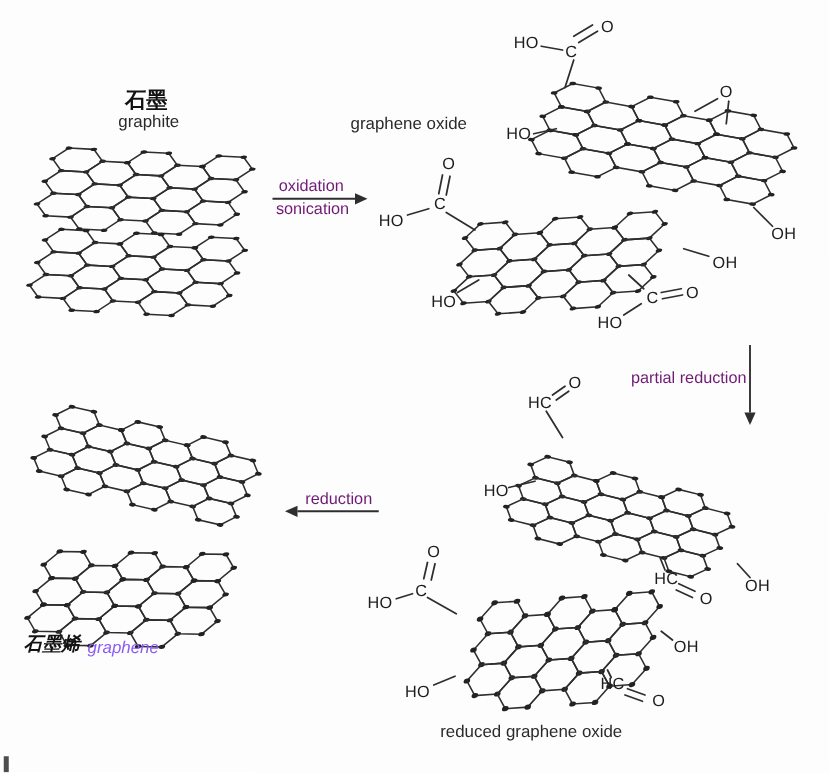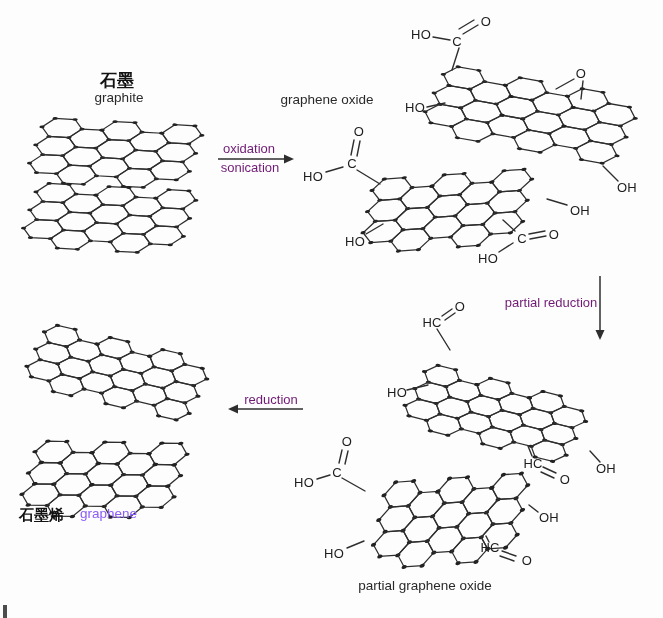--- a/index.html
+++ b/index.html
@@ -17,21 +17,21 @@
     font-weight:bold;font-size:17px;color:#121212;white-space:nowrap;
   }
   .cap-en{
     position:absolute;transform:translate(-50%,-50%);
     font-size:13.5px;color:#2a2a2a;white-space:nowrap;
   }
   .arrow-label{
     position:absolute;transform:translate(-50%,-50%);
     font-size:13px;color:#701a75;white-space:nowrap;
   }
-  .cap-row{position:absolute;display:flex;gap:16px;align-items:flex-start;}
+  .cap-row{position:absolute;display:flex;gap:6px;align-items:flex-end;font-style:italic;}
   .cap-row .zh{font-weight:bold;font-size:15px;color:#121212;}
   .cap-row .en{font-size:13.5px;color:#8b5cf6;}
   .corner-bar{position:absolute;left:3px;top:605px;width:4px;height:13px;background:#4d4d4d;}
 </style>
 </head>
 <body>
 
 <div class="canvas">
 
   <svg class="base" width="663" height="618" viewBox="0 0 663 618">
@@ -673,21 +673,21 @@
       <line x1="238" y1="409" x2="303" y2="409"></line>
       <polygon points="238,404.5 238,413.5 228,409" fill="#2e2e2e" stroke="none"></polygon>
     </g>
   </svg>
 
   <div class="cap-zh" style="left:117px;top:80px">石墨</div>
   <div class="cap-en" style="left:119px;top:97px">graphite</div>
 
   <div class="cap-en" style="left:327px;top:99px">graphene oxide</div>
 
-  <div class="cap-en" style="left:425px;top:585px">partial graphene oxide</div>
+  <div class="cap-en" style="left:425px;top:585px">reduced graphene oxide</div>
 
   <div class="cap-row" style="left:19px;top:506px">
     <span class="zh">石墨烯</span>
     <span class="en">graphene</span>
   </div>
 
   <div class="arrow-label" style="left:249px;top:148px">oxidation</div>
   <div class="arrow-label" style="left:250px;top:167px">sonication</div>
   <div class="arrow-label" style="left:551px;top:302px">partial reduction</div>
   <div class="arrow-label" style="left:271px;top:399px">reduction</div>

